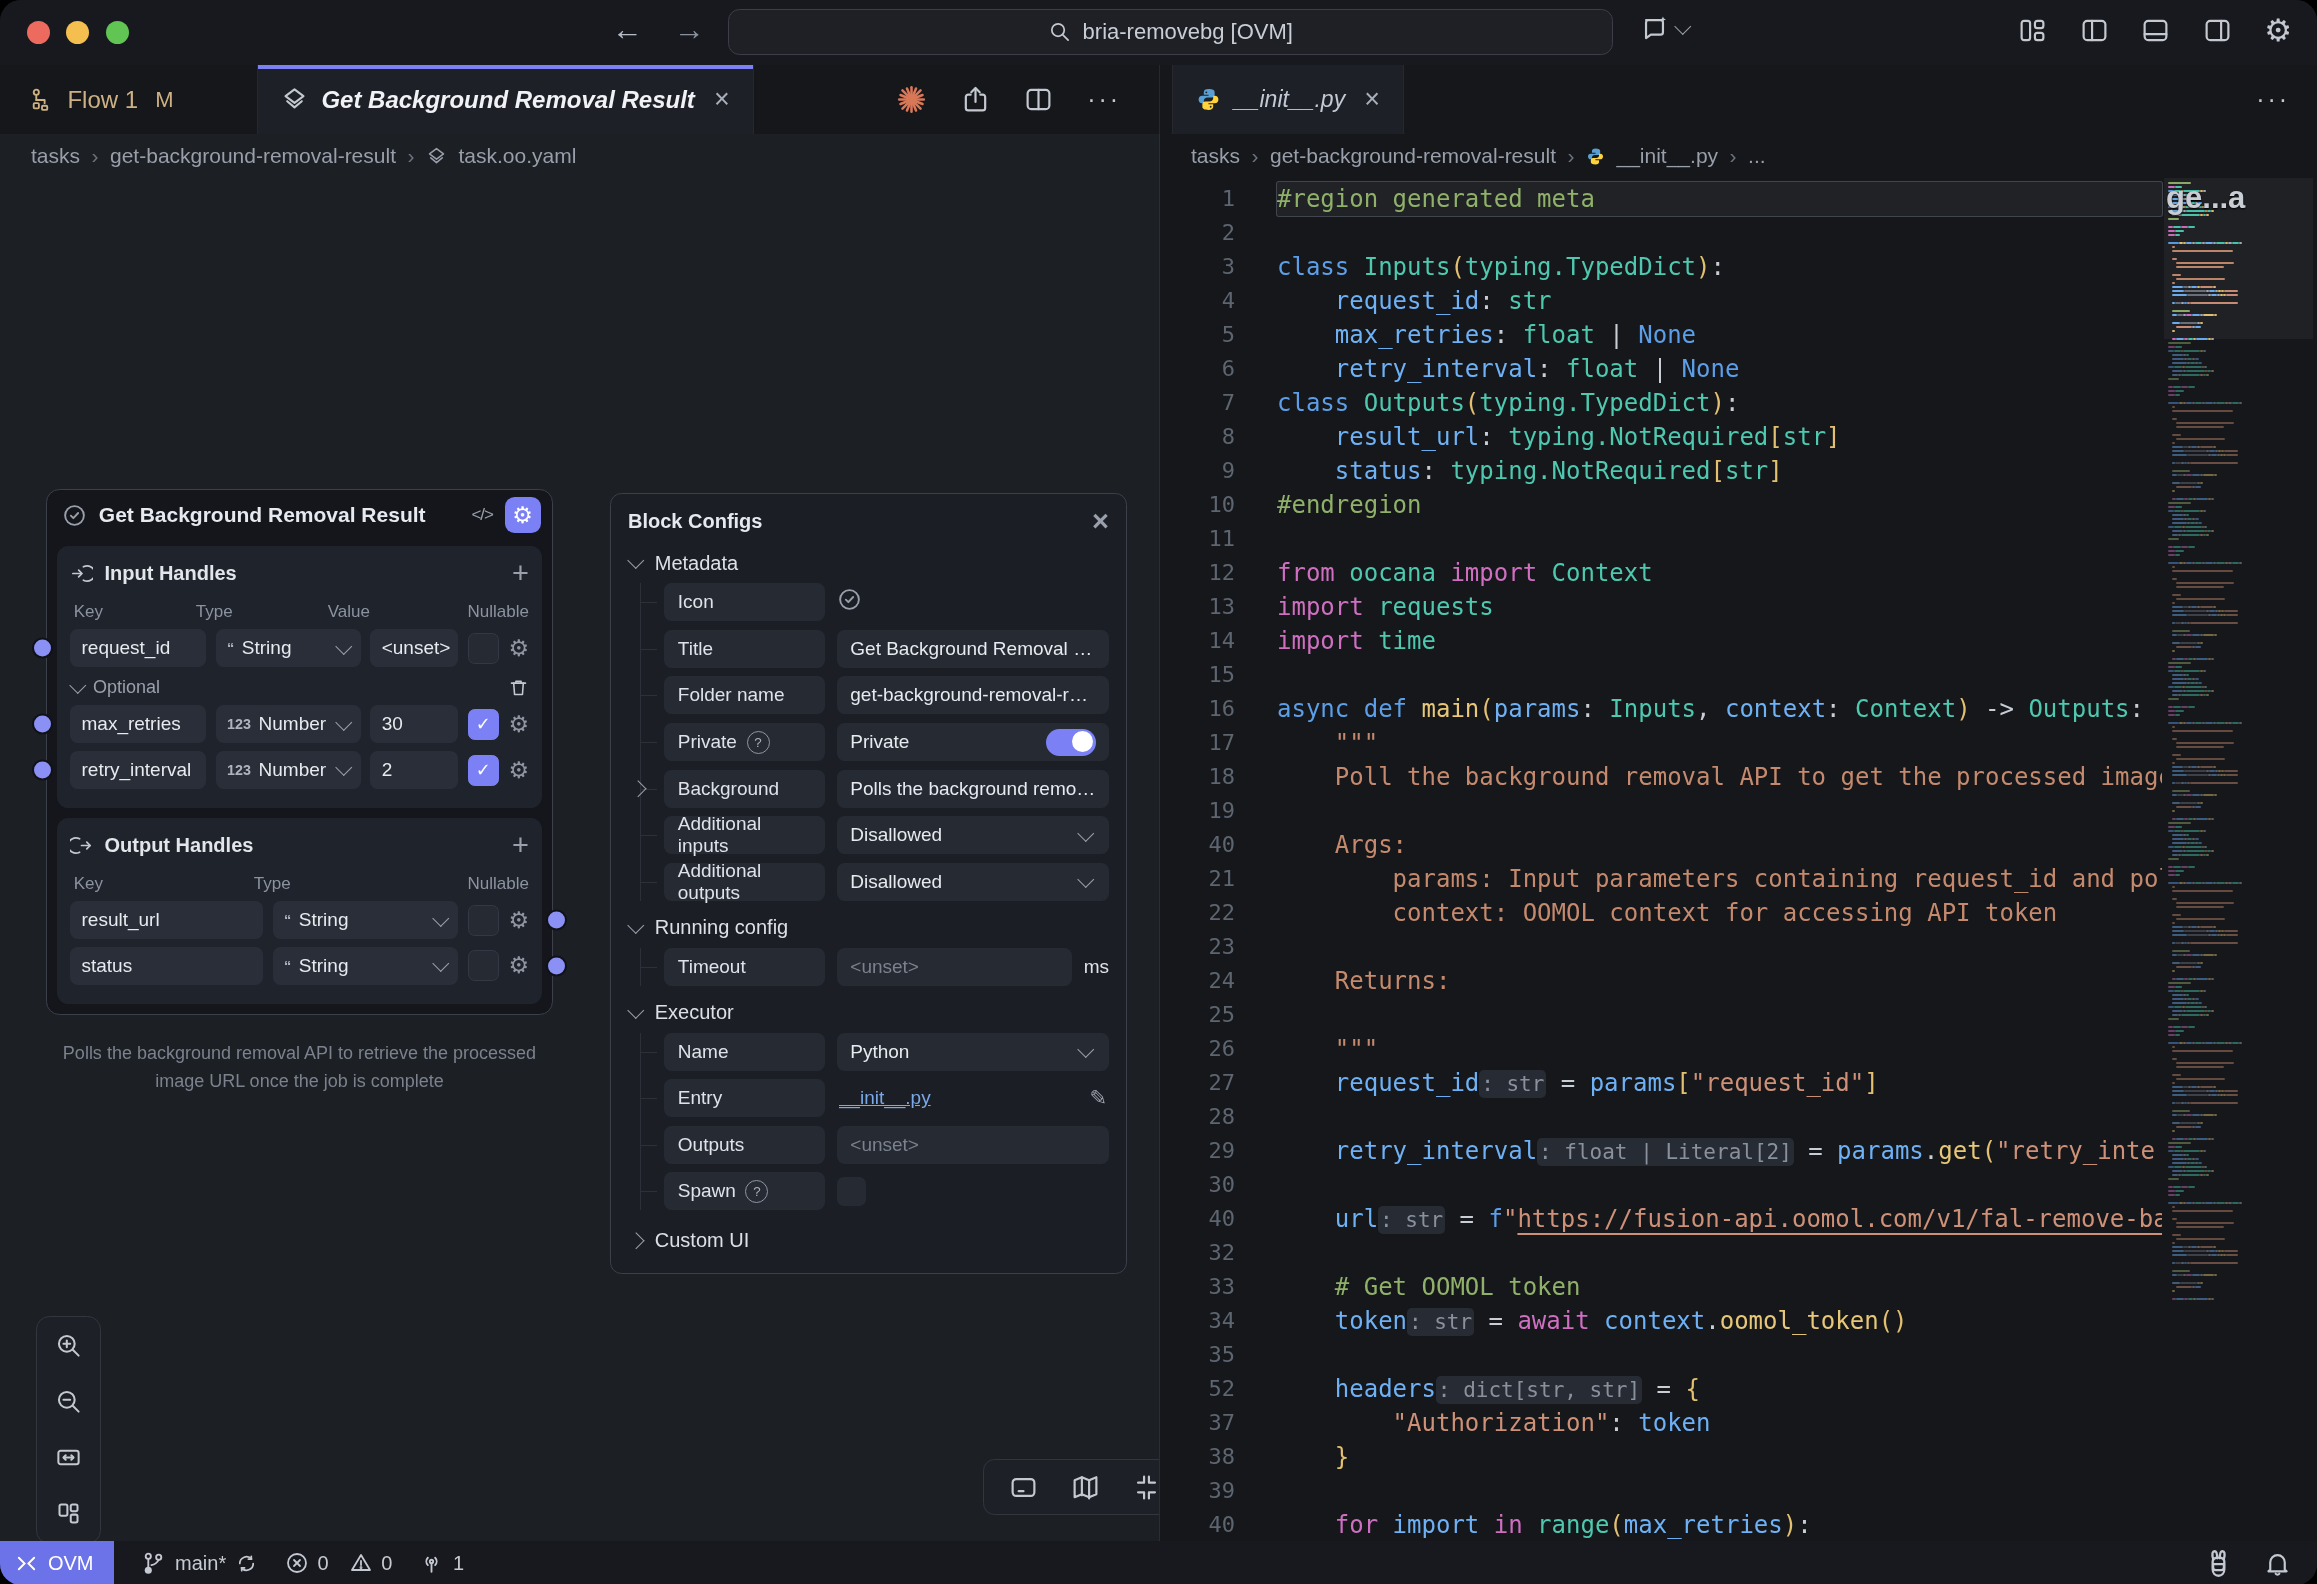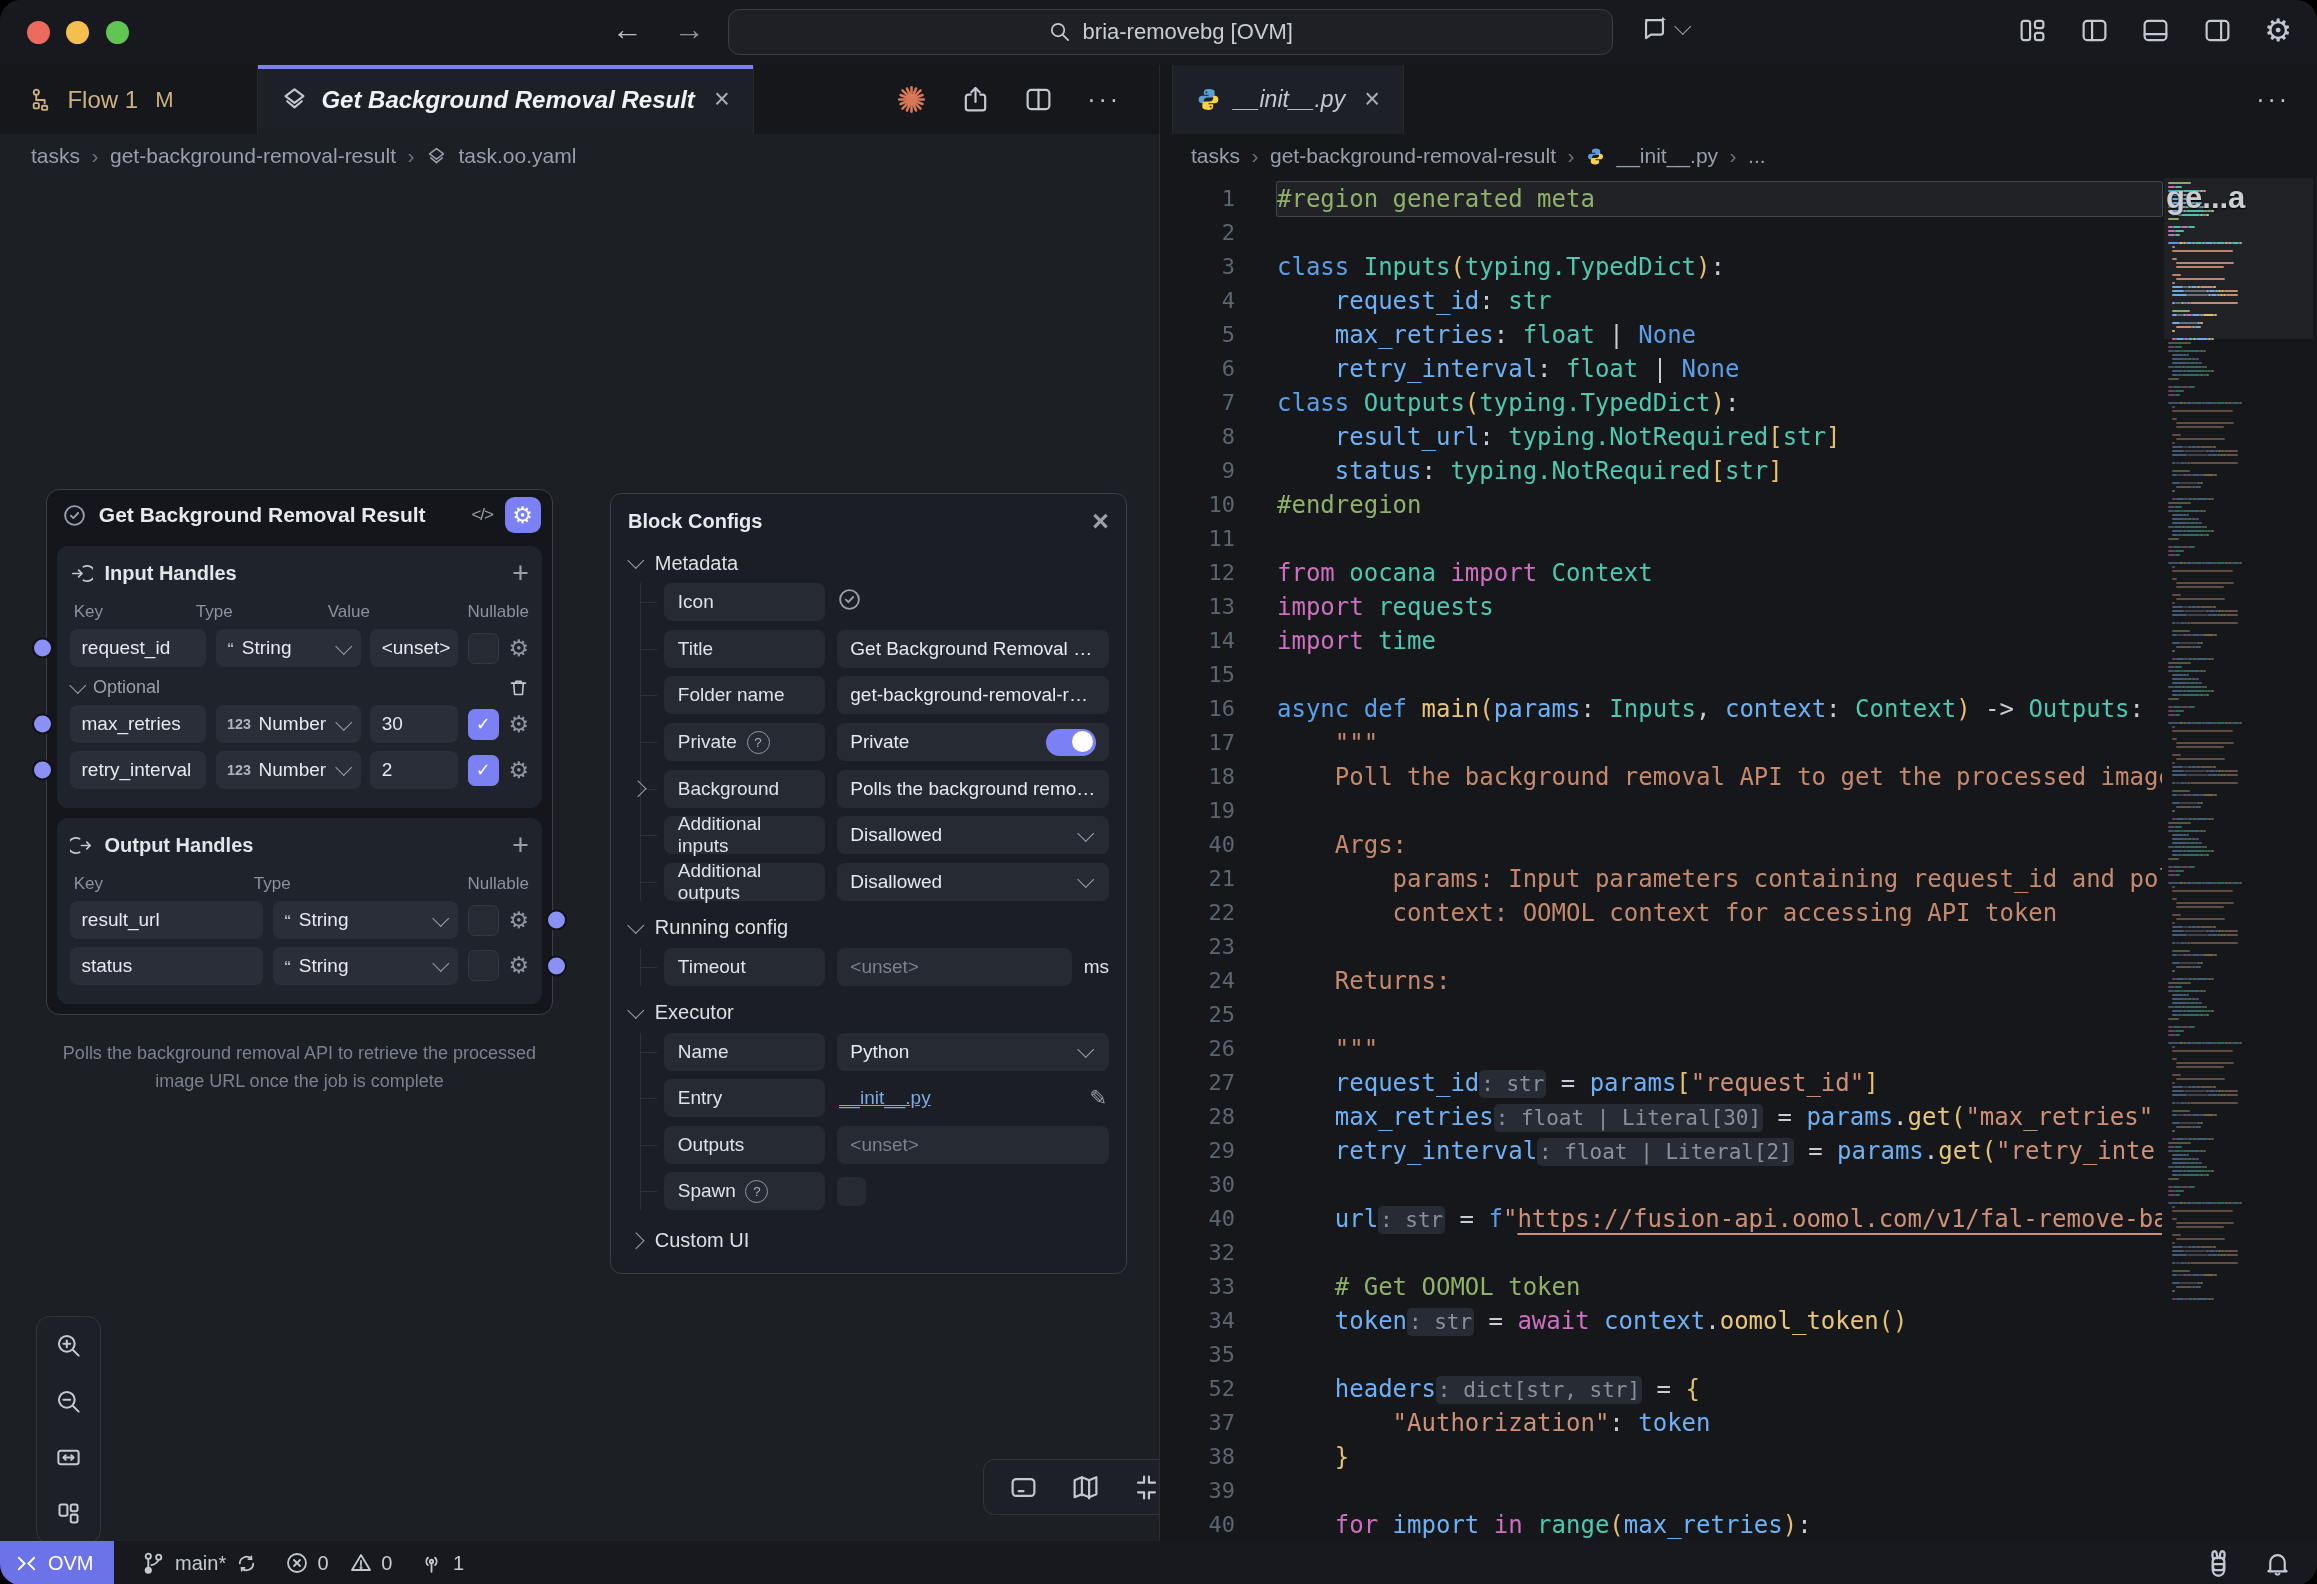--- a/index.html
+++ b/index.html
@@ -610,21 +610,21 @@
             <div class="cl"><span class="ln">18</span><span class="lc"><span class="doc">    Poll the background removal API to get the processed image</span></span></div>
             <div class="cl"><span class="ln">19</span><span class="lc"></span></div>
             <div class="cl"><span class="ln">40</span><span class="lc"><span class="doc">    Args:</span></span></div>
             <div class="cl"><span class="ln">21</span><span class="lc"><span class="doc">        params: Input parameters containing request_id and poll</span></span></div>
             <div class="cl"><span class="ln">22</span><span class="lc"><span class="doc">        context: OOMOL context for accessing API token</span></span></div>
             <div class="cl"><span class="ln">23</span><span class="lc"></span></div>
             <div class="cl"><span class="ln">24</span><span class="lc"><span class="doc">    Returns:</span></span></div>
             <div class="cl"><span class="ln">25</span></div>
             <div class="cl"><span class="ln">26</span><span class="lc"><span class="doc">    """</span></span></div>
             <div class="cl"><span class="ln">27</span><span class="lc"><span class="var">    request_id</span><span class="hint">: str</span><span class="pun"> = </span><span class="var">params</span><span class="br">[</span><span class="str">"request_id"</span><span class="br">]</span></span></div>
-            <div class="cl"><span class="ln">28</span><span class="lc"><span class="var">    max_retries</span><span class="hint">: float | Literal[30]</span><span class="pun"> = </span><span class="var">params</span><span class="pun">.</span><span class="fn">get</span><span class="br">(</span><span class="str">"max_retries"</span></span></div>
+            <div class="cl"><span class="ln">28</span></div>
             <div class="cl"><span class="ln">29</span><span class="lc"><span class="var">    retry_interval</span><span class="hint">: float | Literal[2]</span><span class="pun"> = </span><span class="var">params</span><span class="pun">.</span><span class="fn">get</span><span class="br">(</span><span class="str">"retry_inte</span></span></div>
             <div class="cl"><span class="ln">30</span><span class="lc"></span></div>
             <div class="cl"><span class="ln">40</span><span class="lc"><span class="var">    url</span><span class="hint">: str</span><span class="pun"> = </span><span class="kwb">f</span><span class="str">"</span><span class="lnk">https://fusion-api.oomol.com/v1/fal-remove-bac</span></span></div>
             <div class="cl"><span class="ln">32</span><span class="lc"></span></div>
             <div class="cl"><span class="ln">33</span><span class="lc"><span class="cmt">    # Get OOMOL token</span></span></div>
             <div class="cl"><span class="ln">34</span><span class="lc"><span class="var">    token</span><span class="hint">: str</span><span class="pun"> = </span><span class="kw">await </span><span class="var">context</span><span class="pun">.</span><span class="fn">oomol_token</span><span class="br">()</span></span></div>
             <div class="cl"><span class="ln">35</span><span class="lc"></span></div>
             <div class="cl"><span class="ln">52</span><span class="lc"><span class="var">    headers</span><span class="hint">: dict[str, str]</span><span class="pun"> = </span><span class="br">{</span></span></div>
             <div class="cl"><span class="ln">37</span><span class="lc"><span class="str">        "Authorization"</span><span class="pun">: </span><span class="var">token</span></span></div>
             <div class="cl"><span class="ln">38</span><span class="lc"><span class="br">    }</span></span></div>

